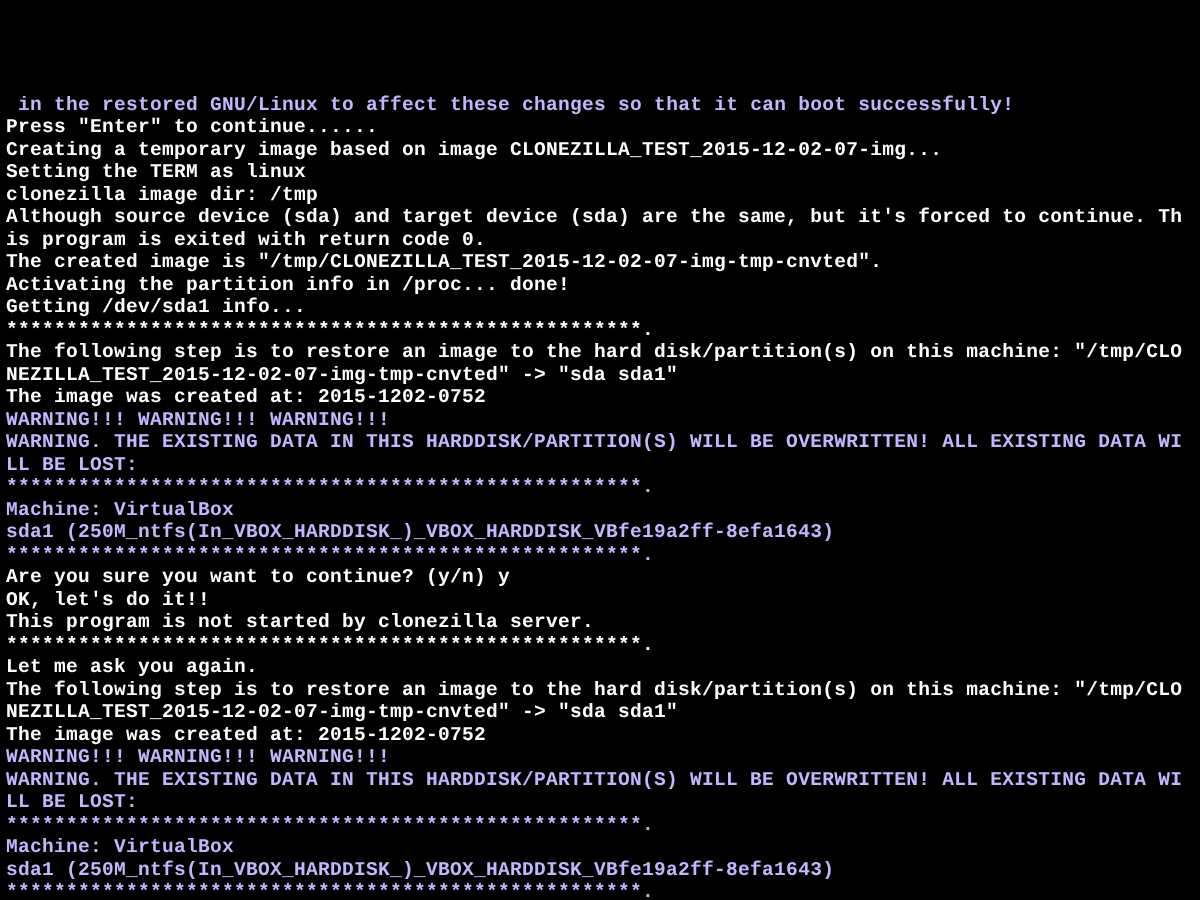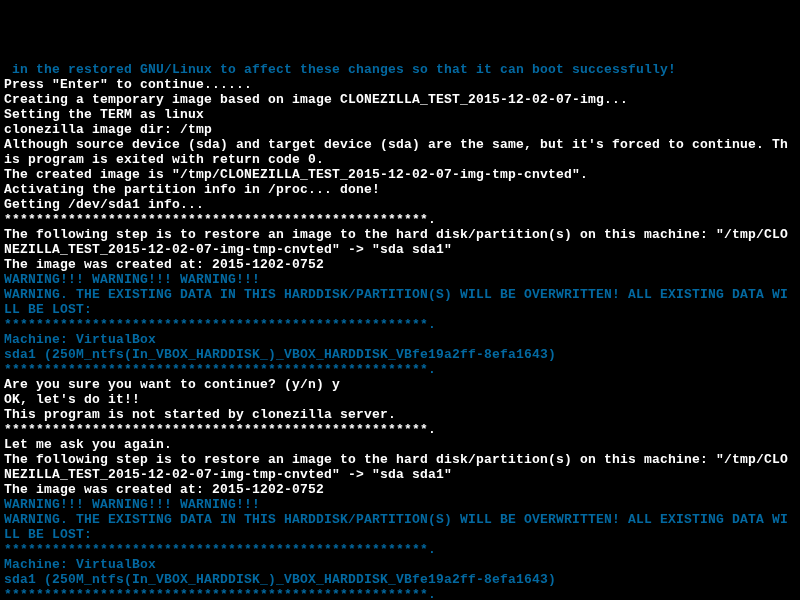--- a/index.html
+++ b/index.html
@@ -11,21 +11,21 @@
     font-size: 13px;
     font-weight: bold;
     line-height: 15px;
     letter-spacing: 0.2px;
     overflow: hidden;
     padding: 2px 4px;
     white-space: pre-wrap;
     word-break: break-all;
   }
   .l { color: #fff; }
-  .y { color: #0369a1; }
+  .y { color: #c4b5fd; }
 </style>
 </head>
 <body>
 
 
 
 <div id="terminal"><div class="y"> in the restored GNU/Linux to affect these changes so that it can boot successfully!</div><div class="l">Press "Enter" to continue......</div><div class="l">Creating a temporary image based on image CLONEZILLA_TEST_2015-12-02-07-img...</div><div class="l">Setting the TERM as linux</div><div class="l">clonezilla image dir: /tmp</div><div class="l">Although source device (sda) and target device (sda) are the same, but it's forced to continue. This program is exited with return code 0.</div><div class="l">The created image is "/tmp/CLONEZILLA_TEST_2015-12-02-07-img-tmp-cnvted".</div><div class="l">Activating the partition info in /proc... done!</div><div class="l">Getting /dev/sda1 info...</div><div class="l">*****************************************************.</div><div class="l">The following step is to restore an image to the hard disk/partition(s) on this machine: "/tmp/CLONEZILLA_TEST_2015-12-02-07-img-tmp-cnvted" -&gt; "sda sda1"</div><div class="l">The image was created at: 2015-1202-0752</div><div class="y">WARNING!!! WARNING!!! WARNING!!!</div><div class="y">WARNING. THE EXISTING DATA IN THIS HARDDISK/PARTITION(S) WILL BE OVERWRITTEN! ALL EXISTING DATA WILL BE LOST:</div><div class="y">*****************************************************.</div><div class="y">Machine: VirtualBox</div><div class="y">sda1 (250M_ntfs(In_VBOX_HARDDISK_)_VBOX_HARDDISK_VBfe19a2ff-8efa1643)</div><div class="y">*****************************************************.</div><div class="l">Are you sure you want to continue? (y/n) y</div><div class="l">OK, let's do it!!</div><div class="l">This program is not started by clonezilla server.</div><div class="l">*****************************************************.</div><div class="l">Let me ask you again.</div><div class="l">The following step is to restore an image to the hard disk/partition(s) on this machine: "/tmp/CLONEZILLA_TEST_2015-12-02-07-img-tmp-cnvted" -&gt; "sda sda1"</div><div class="l">The image was created at: 2015-1202-0752</div><div class="y">WARNING!!! WARNING!!! WARNING!!!</div><div class="y">WARNING. THE EXISTING DATA IN THIS HARDDISK/PARTITION(S) WILL BE OVERWRITTEN! ALL EXISTING DATA WILL BE LOST:</div><div class="y">*****************************************************.</div><div class="y">Machine: VirtualBox</div><div class="y">sda1 (250M_ntfs(In_VBOX_HARDDISK_)_VBOX_HARDDISK_VBfe19a2ff-8efa1643)</div><div class="y">*****************************************************.</div></div>
 
 
 

